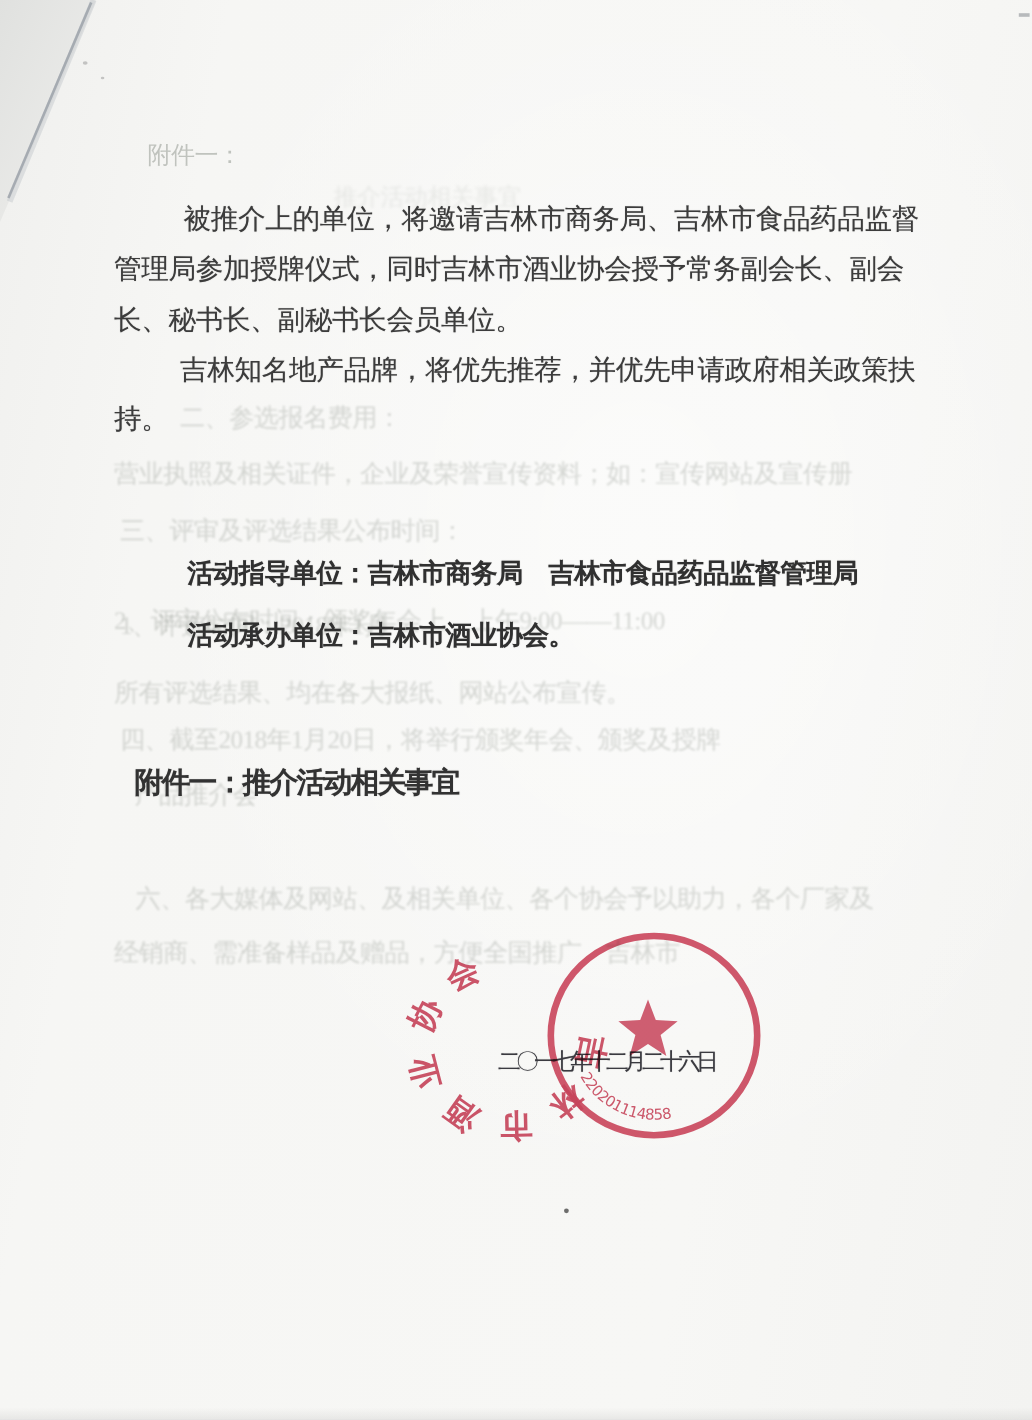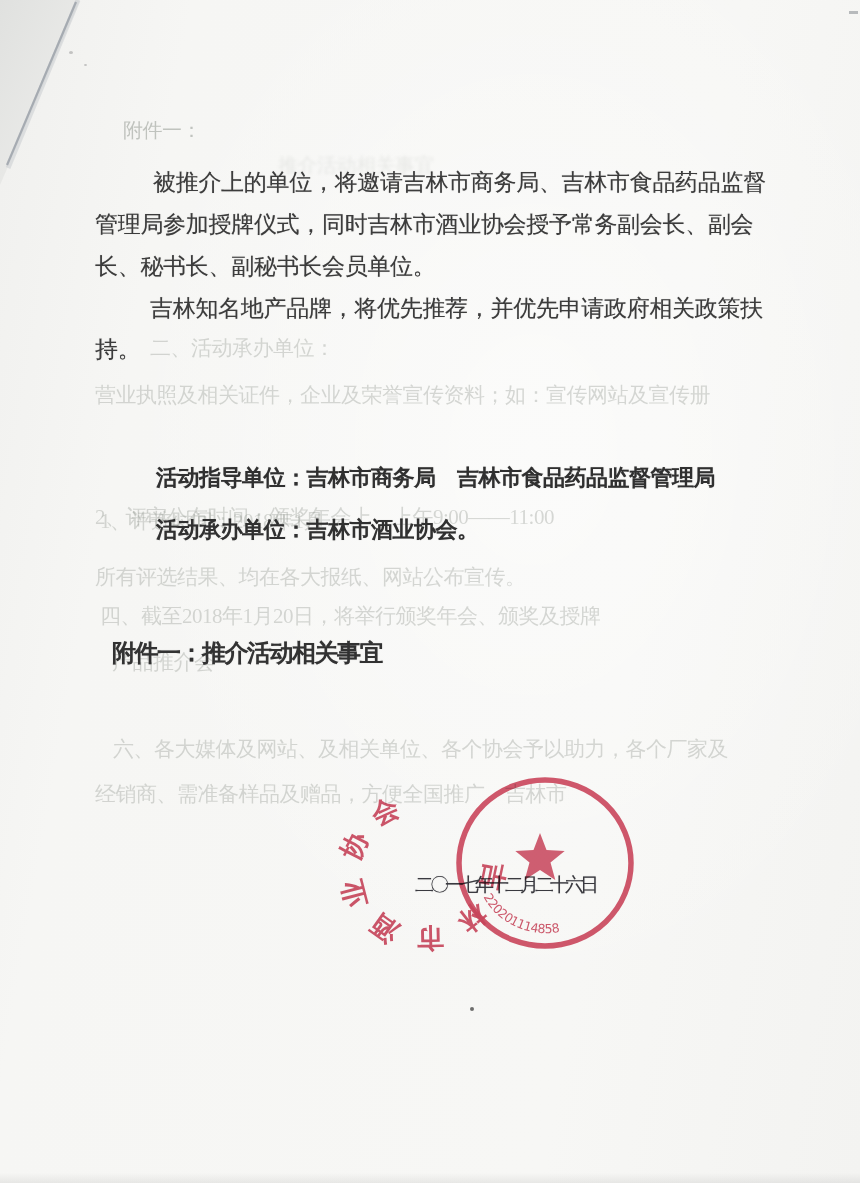--- a/index.html
+++ b/index.html
@@ -79,22 +79,23 @@
     <line x1="76" y1="2" x2="7" y2="165" stroke="#9aa0a8" stroke-width="2.2" opacity="0.8"></line>
   </svg>
 
   <div class="speck" style="left:69px;top:51px;width:4px;height:3px;"></div>
   <div class="speck" style="left:84px;top:64px;width:3px;height:2px;"></div>
   <div class="ink-dot" style="left:470px;top:1007px;"></div>
   <div class="edge-dash" style="left:849px;top:11px;"></div>
 
   <div class="ghost ghost-strong" style="left:123px;top:120px;">附件一：</div>
   <div class="ghost ghost-title" style="left:278px;top:155px;">推介活动相关事宜</div>
-  <div class="ghost" style="left:150px;top:338px;">二、活动承办单位：</div>
+  <div class="ghost" style="left:150px;top:338px;">二、参选报名费用：</div>
   <div class="ghost" style="left:95px;top:385px;text-align:center;">营业执照及相关证件，企业及荣誉宣传资料；如：宣传网站及宣传册</div>
+  <div class="ghost" style="left:100px;top:432px;">三、评审及评选结果公布时间：</div>
   <div class="ghost" style="left:100px;top:479px;margin-top:32px;">1、评选时间：2018年1月</div>
   <div class="ghost" style="left:95px;top:507px;">2、评审公布时间：颁奖年会上　上午9:00——11:00</div>
   <div class="ghost" style="left:95px;top:567px;">所有评选结果、均在各大报纸、网站公布宣传。</div>
   <div class="ghost" style="left:100px;top:606px;">四、截至2018年1月20日，将举行颁奖年会、颁奖及授牌</div>
   <div class="ghost" style="left:112px;top:652px;">产品推介会</div>
   <div class="ghost" style="left:113px;top:739px;">六、各大媒体及网站、及相关单位、各个协会予以助力，各个厂家及</div>
   <div class="ghost" style="left:95px;top:784px;">经销商、需准备样品及赠品，方便全国推广　吉林市</div>
 
   <div class="line" style="left:153px;top:171px;">被推介上的单位，将邀请吉林市商务局、吉林市食品药品监督</div>
   <div class="line" style="left:95px;top:213px;">管理局参加授牌仪式，同时吉林市酒业协会授予常务副会长、副会</div>

